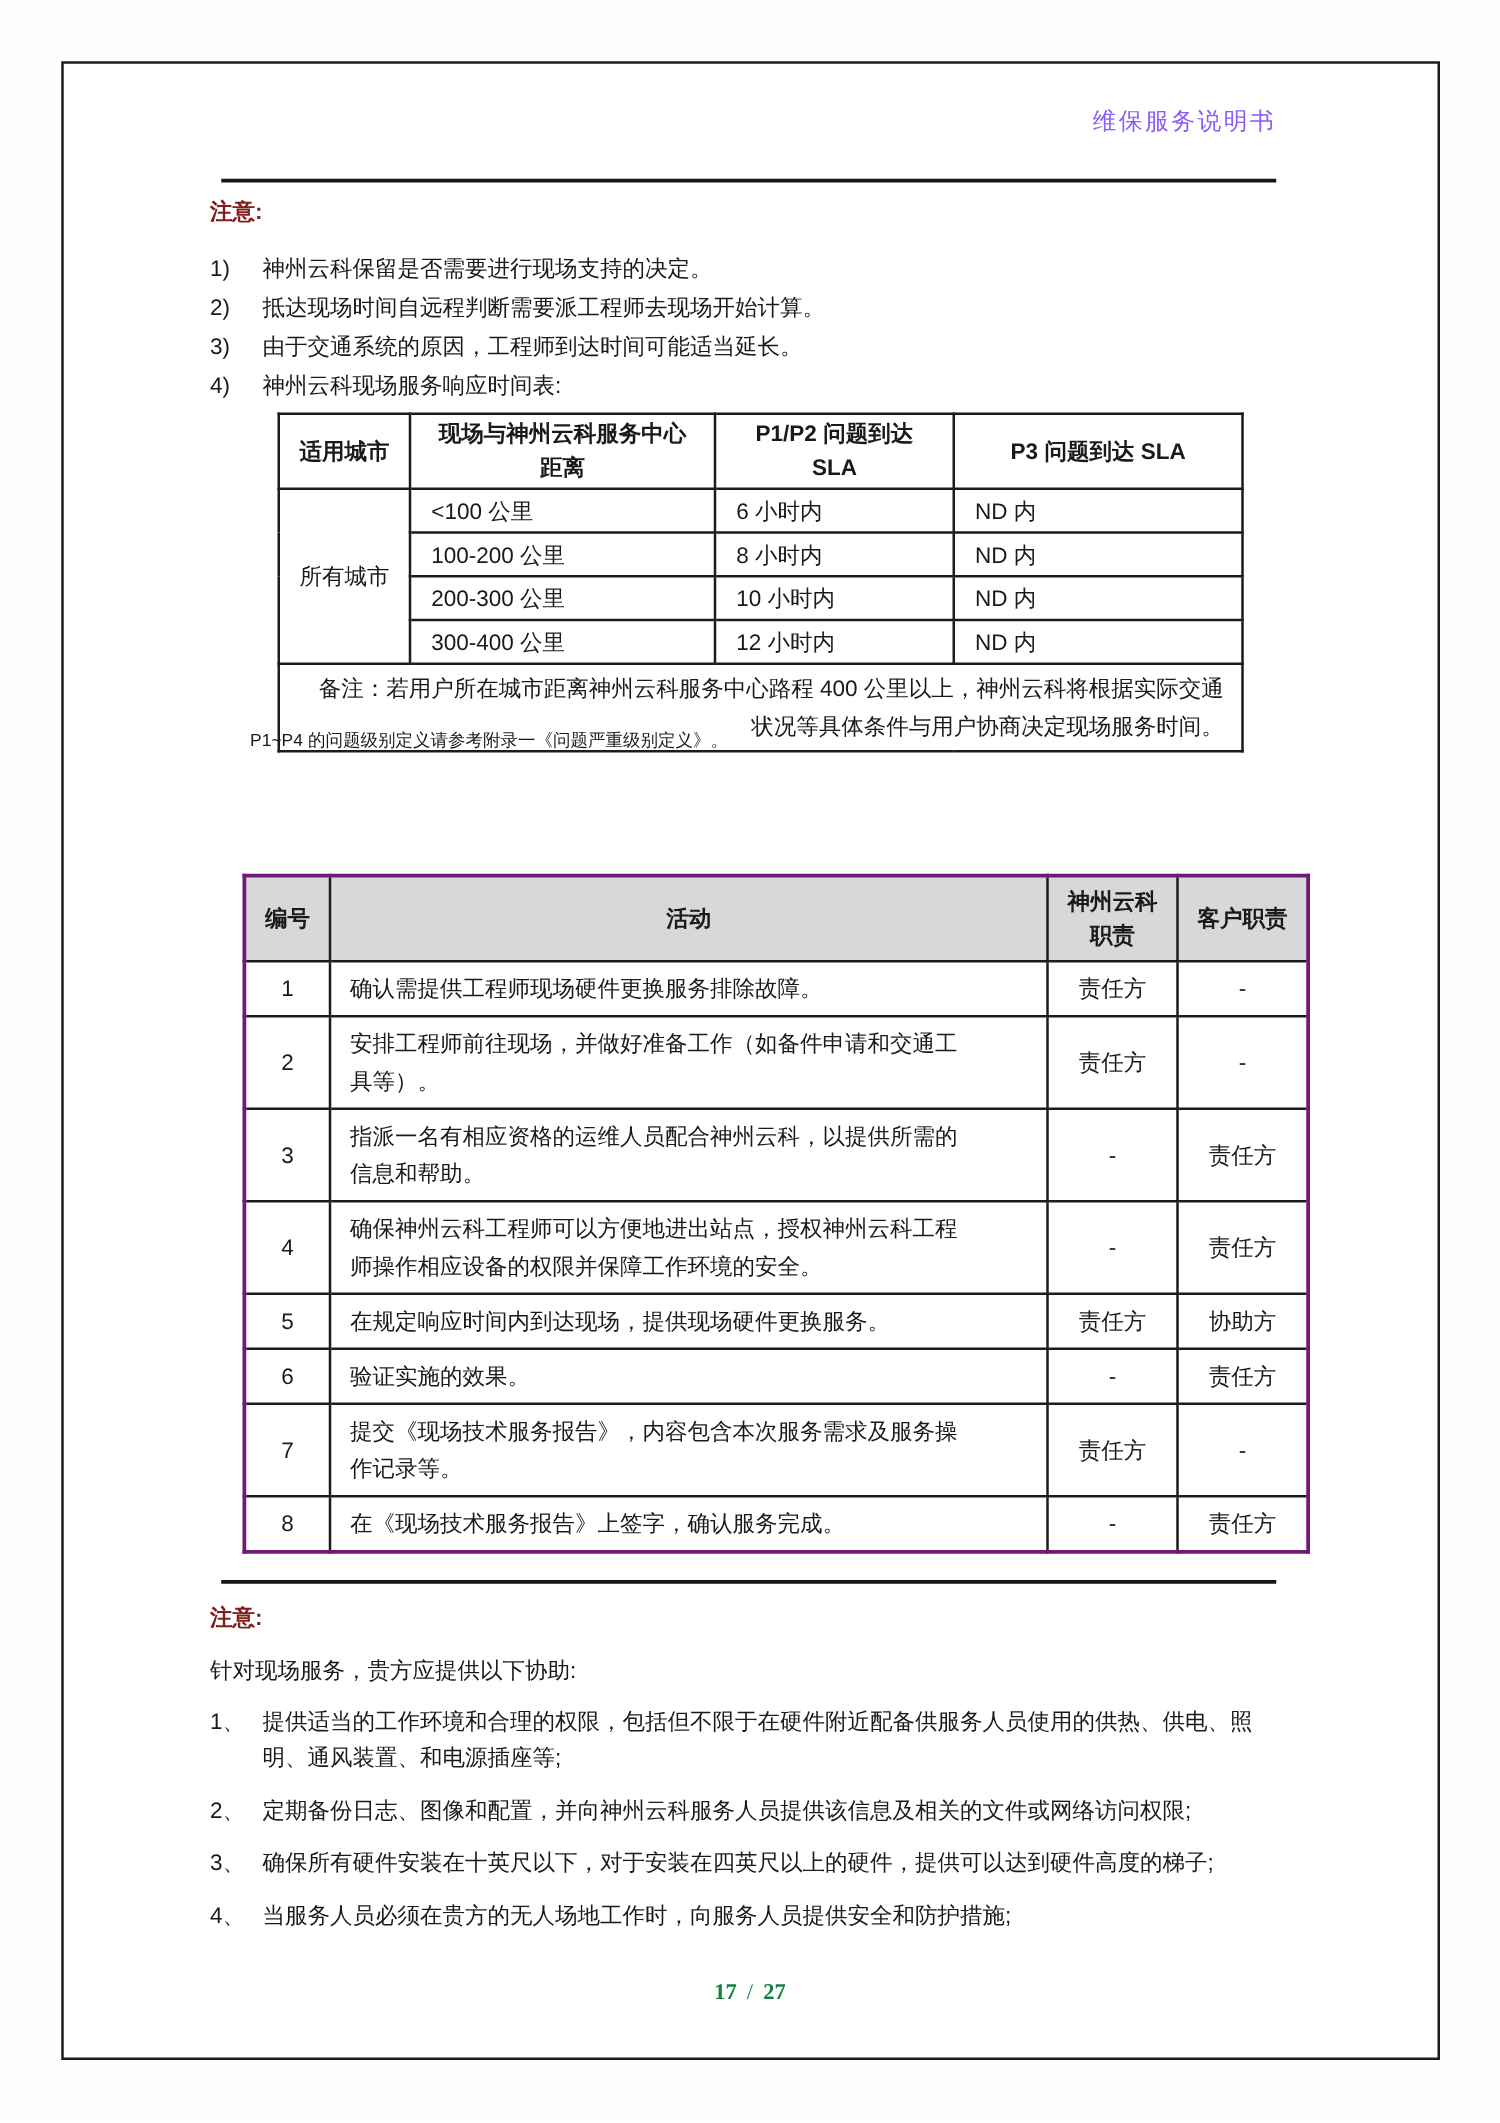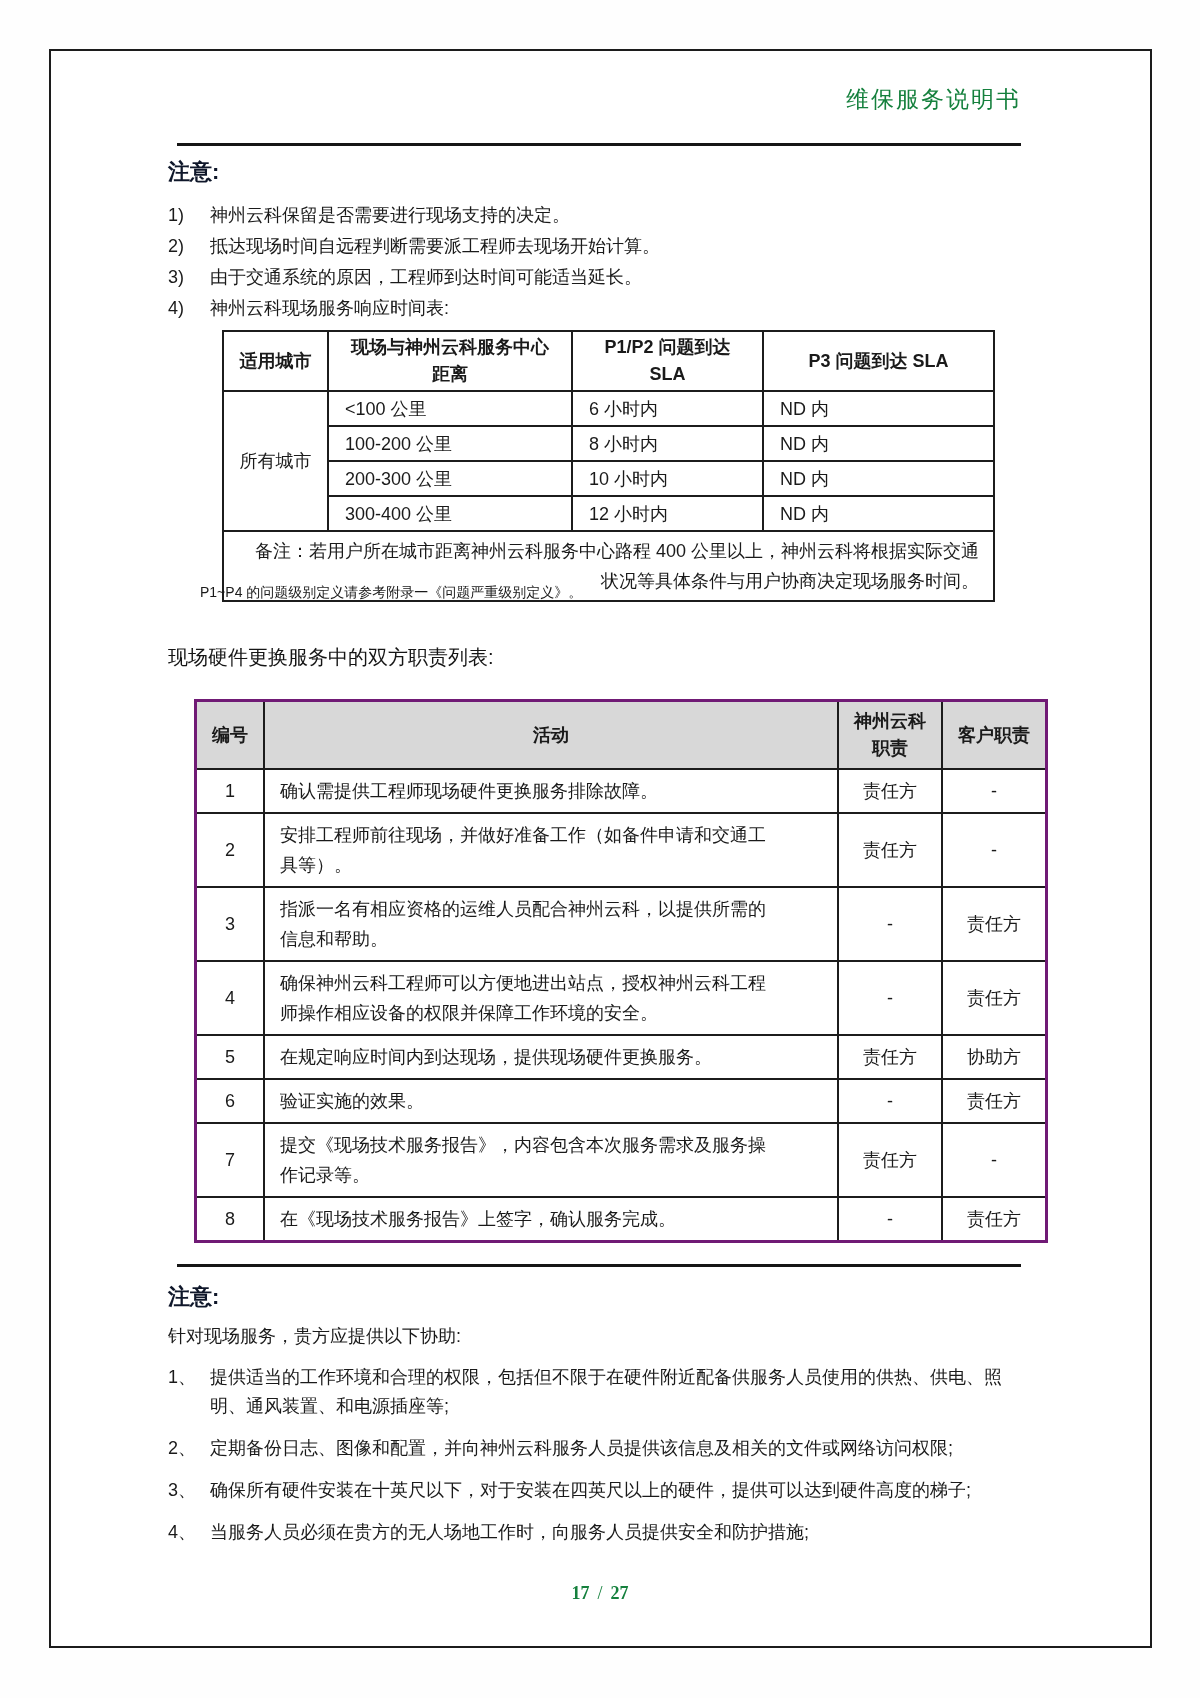--- a/index.html
+++ b/index.html
@@ -7,26 +7,26 @@
     position:relative;width:1200px;height:1698px;background:#fefefe;overflow:hidden;
     font-family:"Liberation Sans","DejaVu Sans",sans-serif;color:#1a1a1a;
   }
   .page-frame{
     position:absolute;left:49px;top:49px;width:1099px;height:1595px;
     border:2px solid #1c1c1c;background:#ffffff;
   }
   .doc-header{
     position:absolute;top:84px;right:179px;
     font-family:"Liberation Serif","DejaVu Serif",serif;
-    font-size:23px;letter-spacing:2px;color:#15803d;
+    font-size:19px;letter-spacing:2px;color:#8b5cf6;
   }
   .rule{position:absolute;left:177px;width:844px;height:3px;background:#161616;}
   .rule-top{top:143px;}
   .rule-bottom{top:1264px;}
-  .notice-heading{position:absolute;left:168px;font-size:22px;font-weight:bold;color:#0f172a;}
+  .notice-heading{position:absolute;left:168px;font-size:18px;font-weight:bold;color:#7f1d1d;}
   .nh-top{top:157px;}
   .nh-bottom{top:1282px;}
   .list{position:absolute;left:168px;width:866px;}
   .list-top{top:200px;}
   .list-bottom{top:1363px;}
   .list-item{display:flex;align-items:flex-start;}
   .list-top .list-item{line-height:31px;}
   .list-bottom .list-item{line-height:29px;margin-bottom:13px;}
   .marker{flex:0 0 42px;}
   .item-text{flex:1;}
@@ -136,21 +136,20 @@
       <td class="data c-p3">ND 内</td>
     </tr>
     <tr>
       <td class="note-cell" colspan="4">备注：若用户所在城市距离神州云科服务中心路程 400 公里以上，神州云科将根据实际交通状况等具体条件与用户协商决定现场服务时间。</td>
     </tr>
   </tbody>
     </table>
 
   <div class="footnote">P1~P4 的问题级别定义请参考附录一《问题严重级别定义》。</div>
 
-  <div class="section-title">现场硬件更换服务中的双方职责列表:</div>
 
   <table class="duty-table">
     <tbody>
         <tr>
       <td class="hdr c-no">编号</td>
       <td class="hdr c-act">活动</td>
       <td class="hdr c-vendor">神州云科
 职责</td>
       <td class="hdr c-cust">客户职责</td>
     </tr>

